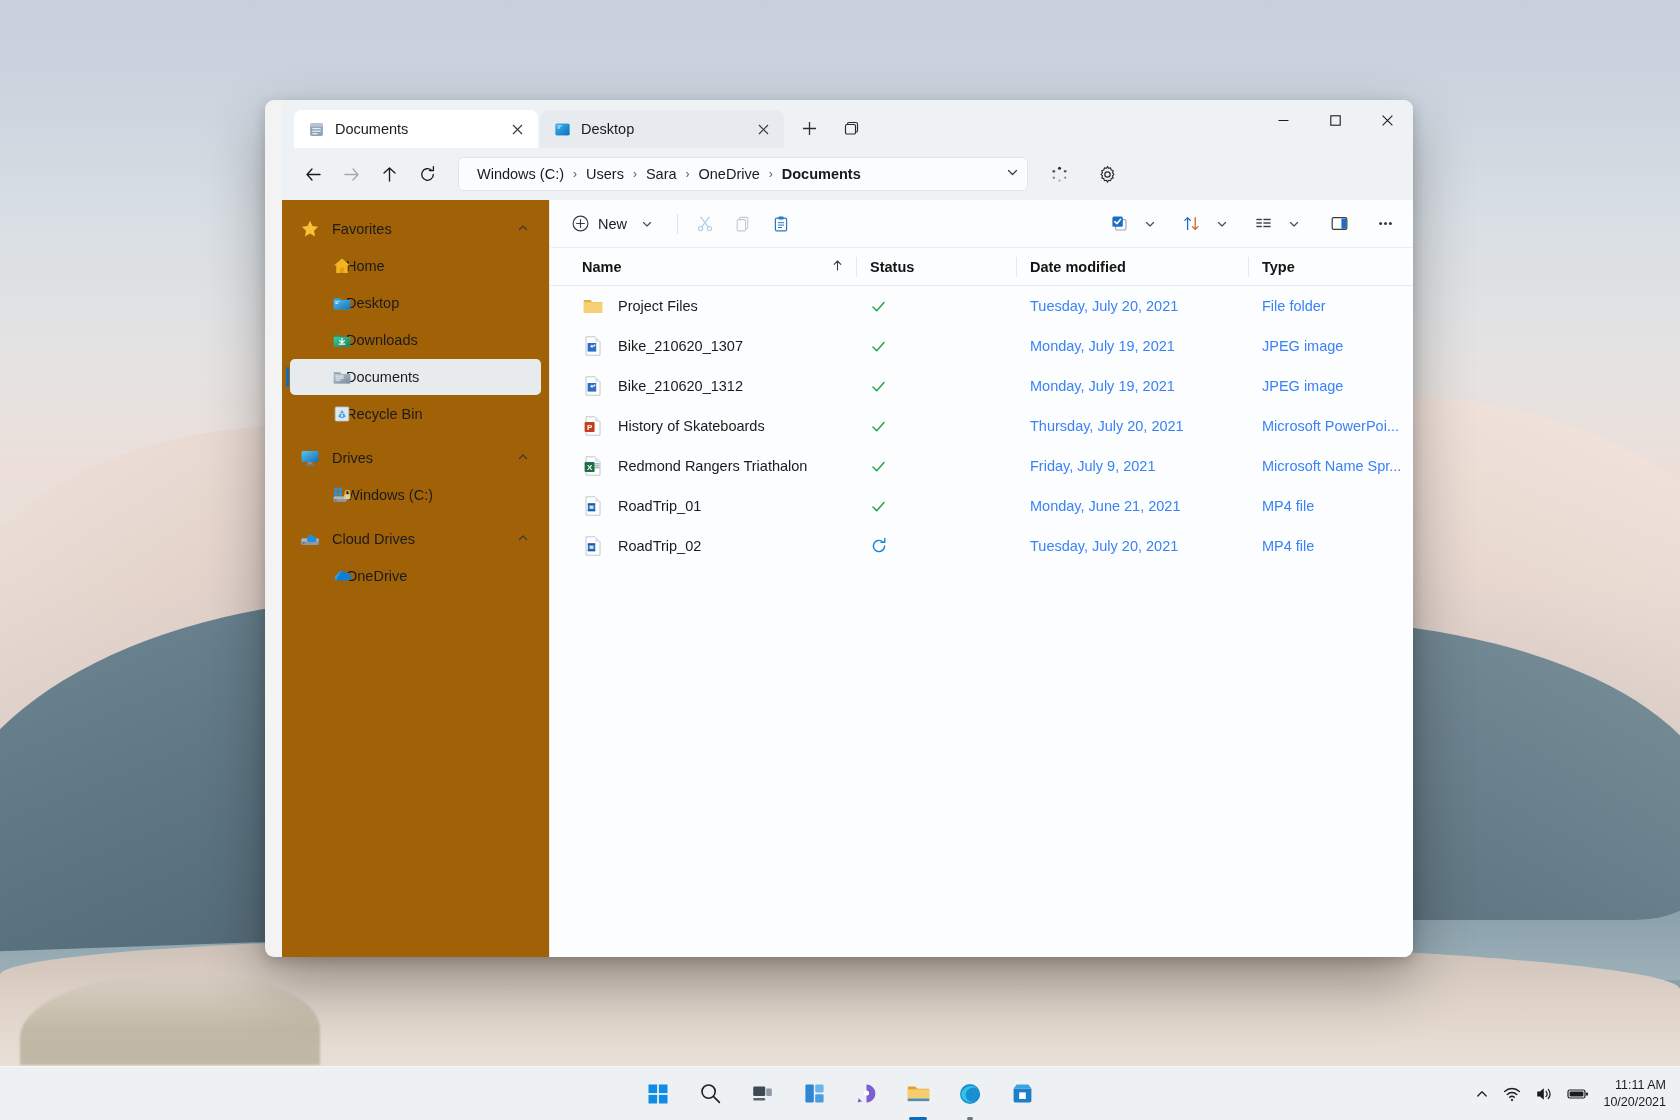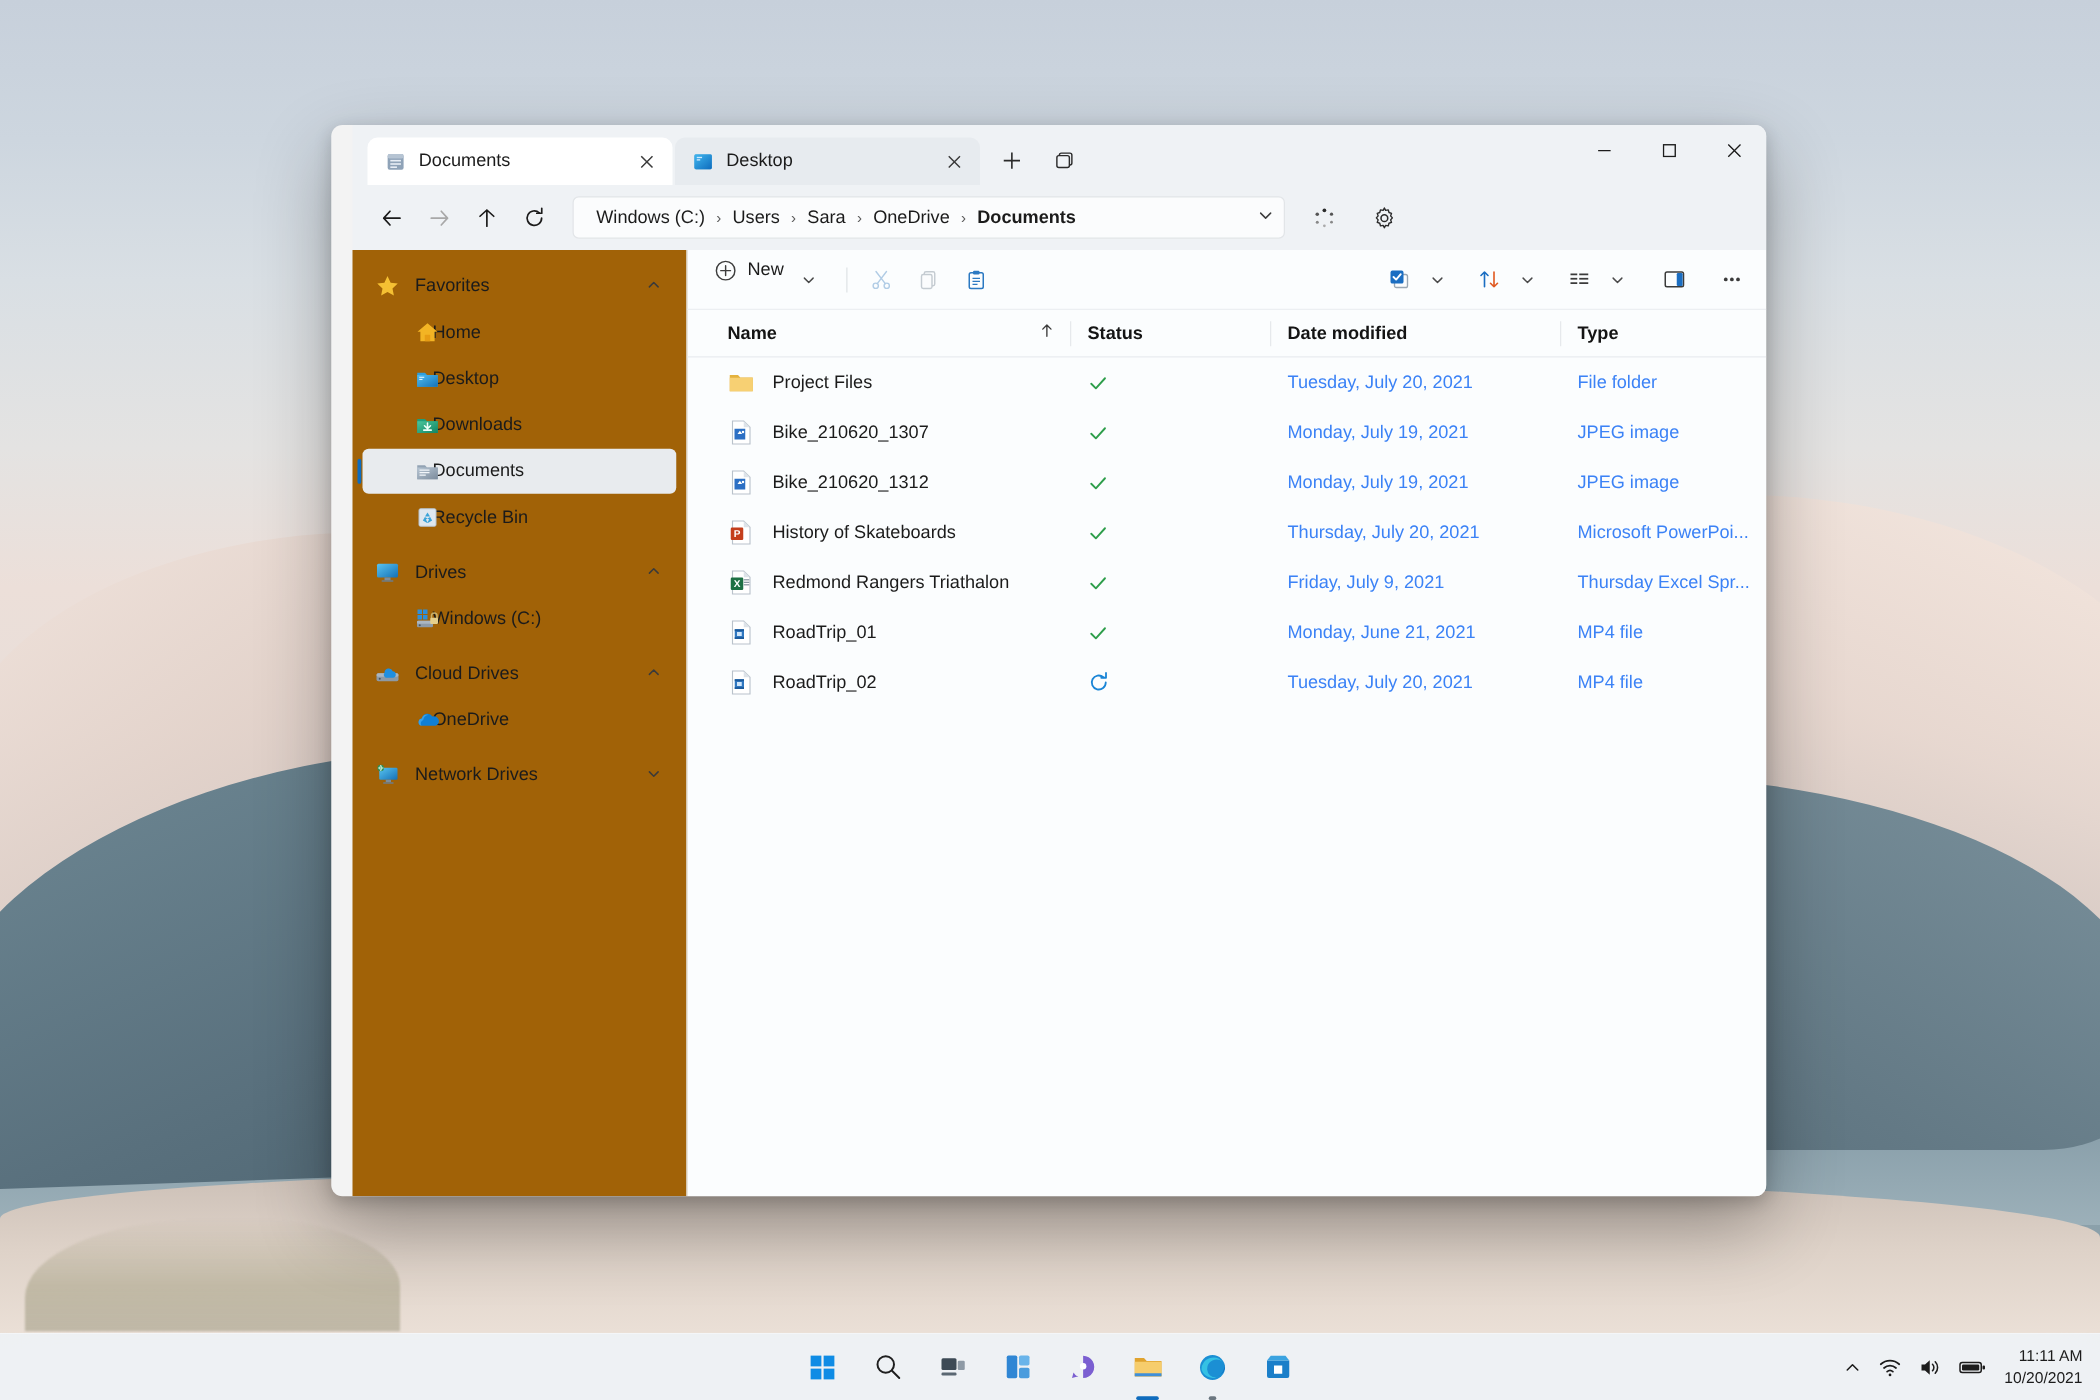--- a/index.html
+++ b/index.html
@@ -203,21 +203,21 @@
 
   .cmdbar {
     height: 48px; flex: 0 0 48px;
     display: flex; align-items: center;
     padding: 0 10px 0 12px;
     border-bottom: 1px solid #eceff2;
     gap: 2px;
   }
   .newbtn {
     height: 32px; border-radius: 5px;
-    display: flex; gap: 9px;
+    display: flex; align-items: center; gap: 9px;
     padding: 0 10px; font-size: 14.5px; color: #1b1b1b;
   }
   .cmd-ico {
     width: 36px; height: 32px; border-radius: 5px;
     display: flex; align-items: center; justify-content: center;
     color: #3b3b3b;
   }
   .cmd-ico.dim { opacity: .38; }
   .cmd-sep { width: 1px; height: 20px; background: #e0e3e6; margin: 0 7px; }
   .cmd-spacer { flex: 1 1 auto; }
@@ -566,41 +566,20 @@
         </div>
 
         <div class="nav-item-row">
           <svg class="nav-ico" viewBox="0 0 20 20" style="margin-left:-30px;margin-right:12px;position:relative;left:30px">
             <path d="M5.2 14.6 a3 3 0 0 1 .5 -5.9 a4.4 4.4 0 0 1 8.2 -1.5 a3.4 3.4 0 0 1 2.6 7.4 z" fill="#0f7fd4"></path>
             <path d="M5.2 14.6 a3 3 0 0 1 .2 -5.9 a4.2 4.2 0 0 1 5.3 -3 a5.2 5.2 0 0 0 -4.1 4.2 a3.1 3.1 0 0 0 -1.4 4.7 z" fill="#36a0e8"></path>
           </svg>
           <span class="nav-label" style="margin-left:12px">OneDrive</span>
         </div>
 
-        <div class="nav-group-row" style="margin-top:8px">
-          <svg class="nav-ico" viewBox="0 0 20 20">
-            <rect x="3.4" y="4.2" width="14.6" height="9.6" rx="1.1" fill="url(#nd)"></rect>
-            <defs>
-                <linearGradient id="nd" x1="0" y1="0" x2="1" y2="1">
-                  <stop offset="0" stop-color="#58c3f0"></stop>
-                  <stop offset="1" stop-color="#1570b5"></stop>
-                </linearGradient>
-              </defs>
-            <rect x="8.6" y="13.8" width="4.2" height="2" fill="#7d8d9b"></rect>
-            <rect x="6.4" y="15.8" width="8.6" height="1.2" rx=".6" fill="#6d7d8b"></rect>
-            <circle cx="4.6" cy="4.4" r="2.6" fill="#2e8f55"></circle>
-            <path d="M2.4 4.4 h4.4 M4.6 2.2 a3.3 3.3 0 0 1 0 4.4 a3.3 3.3 0 0 1 0 -4.4" fill="none" stroke="#d8f3e3" stroke-width=".7"></path>
-          </svg>
-          <span class="nav-label">Network Drives</span>
-          <span class="nav-chevron">
-            <svg width="12" height="12" viewBox="0 0 12 12">
-                <path d="M2.5 4.5 L6 8 L9.5 4.5" stroke="#3a3a3a" stroke-width="1.2" fill="none" stroke-linecap="round" stroke-linejoin="round"></path>
-              </svg>
-          </span>
-        </div>
       </div>
 
       <div class="content">
 
         <div class="cmdbar">
           <div class="newbtn">
             <svg width="17" height="17" viewBox="0 0 17 17">
               <circle cx="8.5" cy="8.5" r="7.4" fill="none" stroke="#3d3d3d" stroke-width="1.15"></circle>
               <path d="M8.5 4.6 V12.4 M4.6 8.5 H12.4" stroke="#3d3d3d" stroke-width="1.15" stroke-linecap="round"></path>
             </svg>
@@ -806,21 +785,21 @@
                   <rect x="13" y="12.4" width="4.4" height=".9" fill="#7d8c99"></rect>
                 </svg>
                 <span class="fname">Redmond Rangers Triathalon</span>
               </div>
               <div class="cell c-status">
                 <svg width="17" height="17" viewBox="0 0 17 17">
                   <path d="M3 9 L6.7 12.7 L14 4.6" stroke="#2e9e4b" stroke-width="1.5" fill="none" stroke-linecap="round" stroke-linejoin="round"></path>
                 </svg>
               </div>
               <div class="cell c-date">Friday, July 9, 2021</div>
-              <div class="cell c-type">Thursday Excel Spr...</div>
+              <div class="cell c-type">Microsoft Name Spr...</div>
             </div>
 
             <div class="row">
               <div class="cell c-name">
                 <svg class="fileico" viewBox="0 0 22 22">
                   <path d="M4 1.8 h9 l5 5 v13.4 H4 z" fill="#ffffff" stroke="#b9c2cb" stroke-width=".9"></path>
                   <path d="M13 1.8 l5 5 h-5 z" fill="#dde3e9"></path>
                   <rect x="5.8" y="8.4" width="7.4" height="7.8" fill="#2f77c0"></rect>
                   <rect x="5.8" y="8.4" width="7.4" height="1.5" fill="#1b5a9c"></rect>
                   <rect x="5.8" y="14.7" width="7.4" height="1.5" fill="#1b5a9c"></rect>

